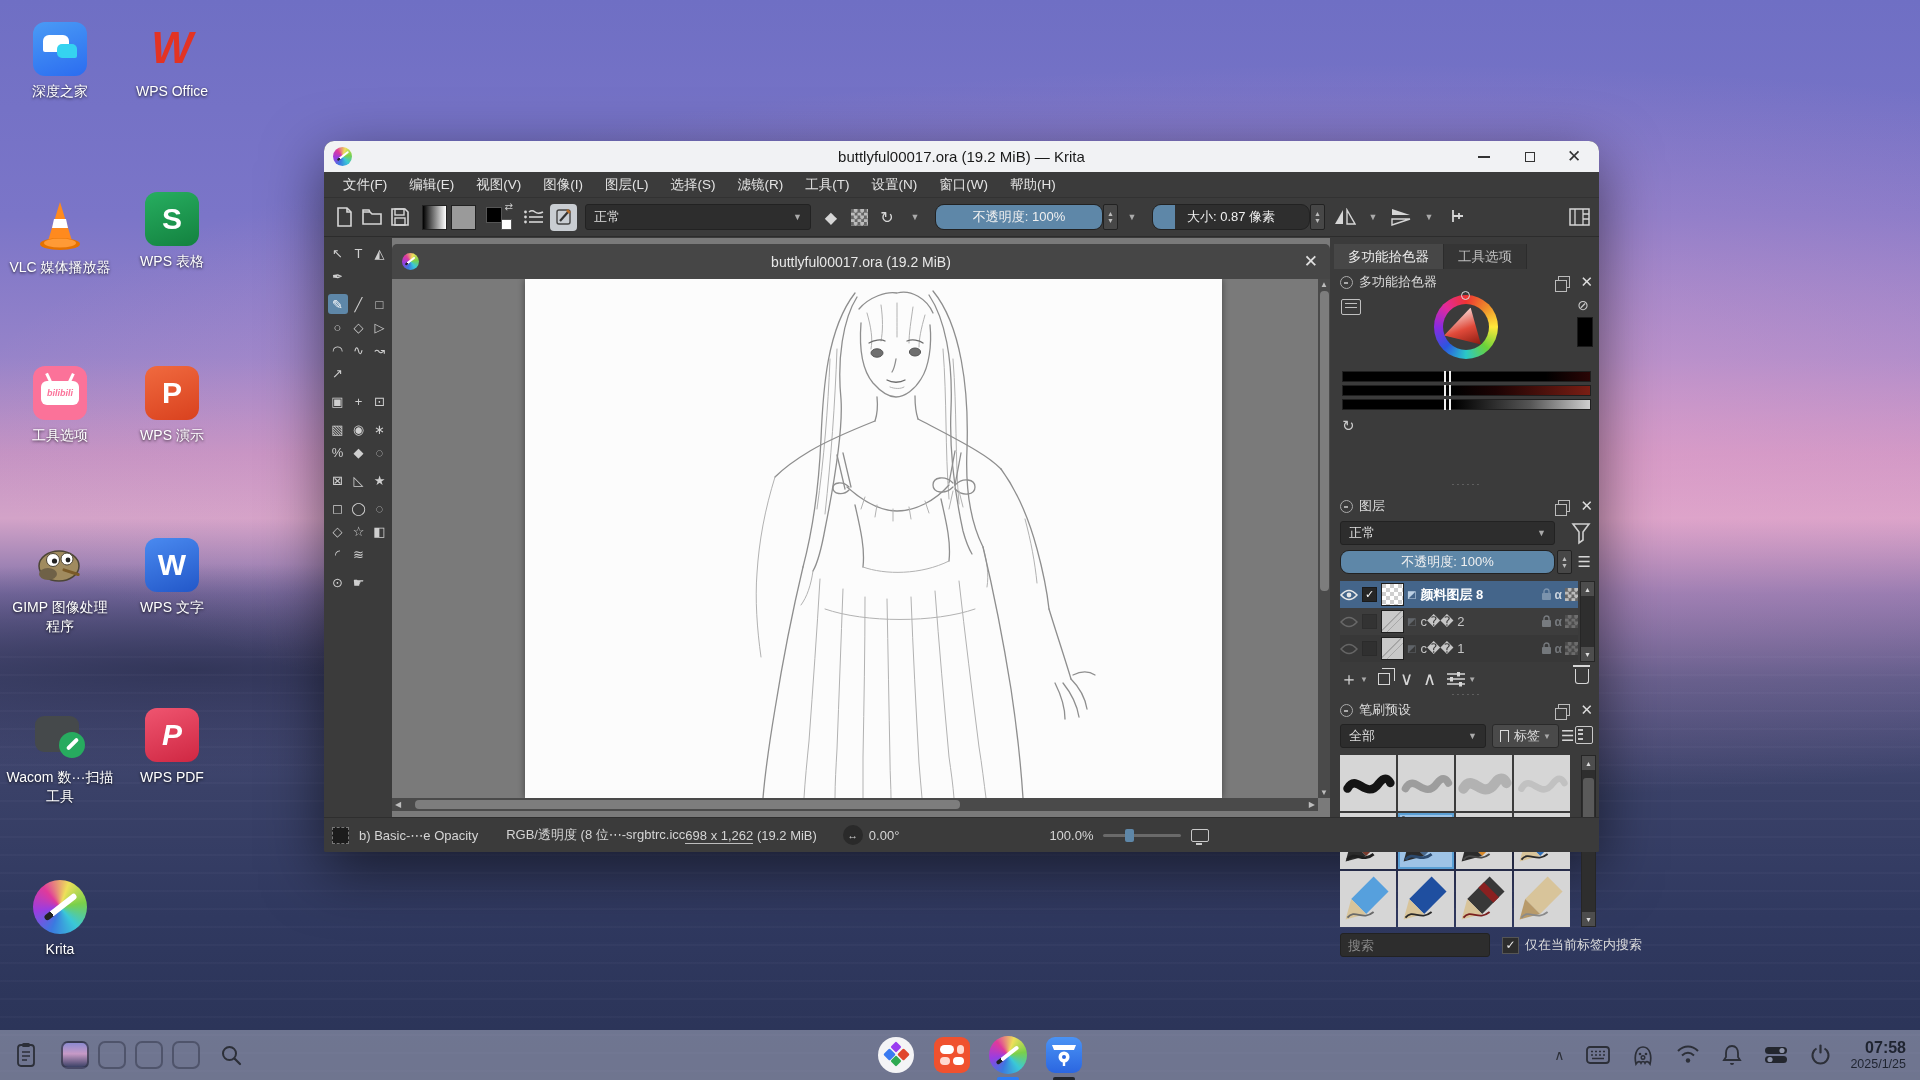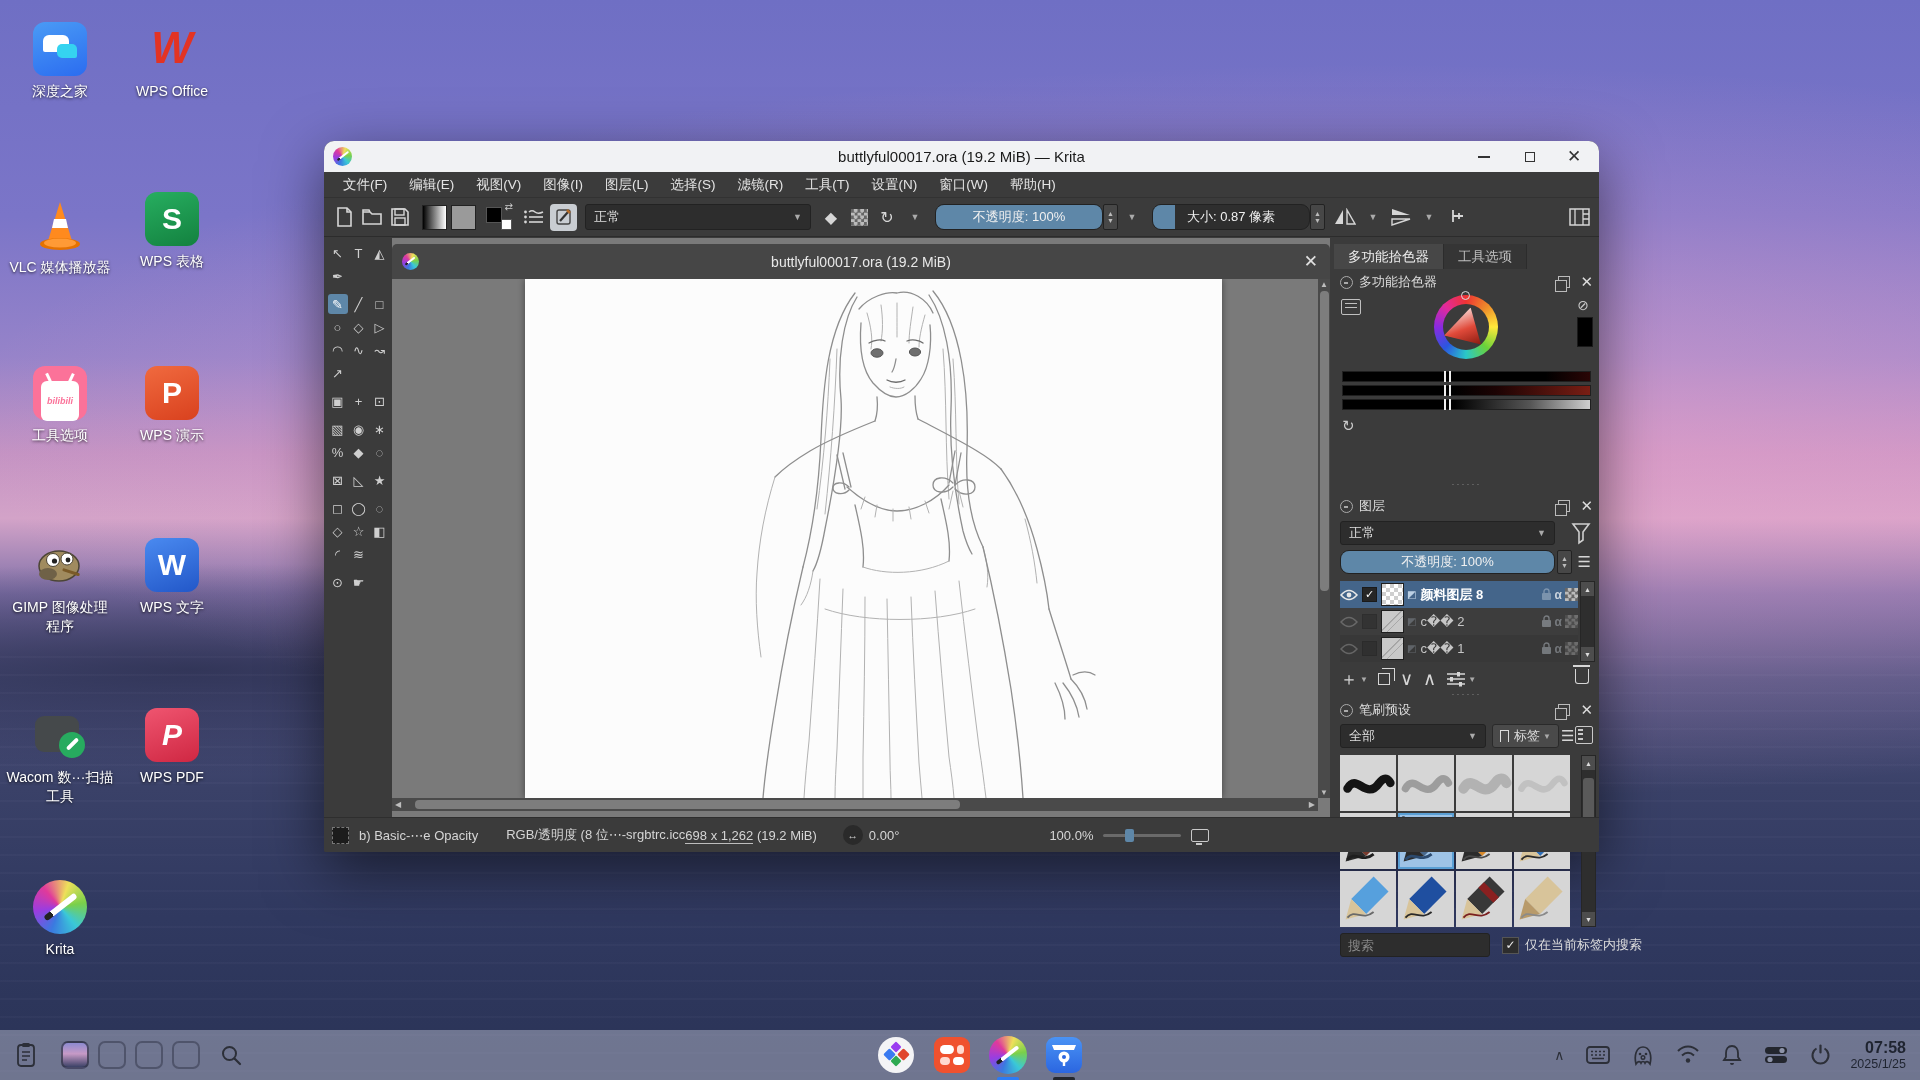--- a/index.html
+++ b/index.html
@@ -226,21 +226,21 @@
         <div class="rsq" style="background:linear-gradient(160deg,#27ae60,#13813f)">
       <div class="wps-letter">S</div>
     </div>
       </div>
     <div class="lbl">WPS 表格</div>
   </div>
 
   <div class="dicon" style="left:6px;top:366px">
     <div class="art">
         <div class="rsq" style="background:#fb7299">
-      <div class="abs" style="left:8px;top:15px;width:38px;height:40px;background:#fff;border-radius:6px;display:flex;align-items:center;justify-content:center">
+      <div class="abs" style="left:8px;top:15px;width:38px;height:24px;background:#fff;border-radius:6px;display:flex;align-items:center;justify-content:center">
         <span style="color:#fb7299;font-size:9px;font-weight:bold;font-style:italic">bilibili</span>
       </div>
       <div class="abs" style="left:14px;top:7px;width:2.5px;height:9px;background:#fff;transform:rotate(-25deg)"></div>
       <div class="abs" style="left:37px;top:7px;width:2.5px;height:9px;background:#fff;transform:rotate(25deg)"></div>
     </div>
       </div>
     <div class="lbl">工具选项</div>
   </div>
 
   <div class="dicon" style="left:118px;top:366px">

